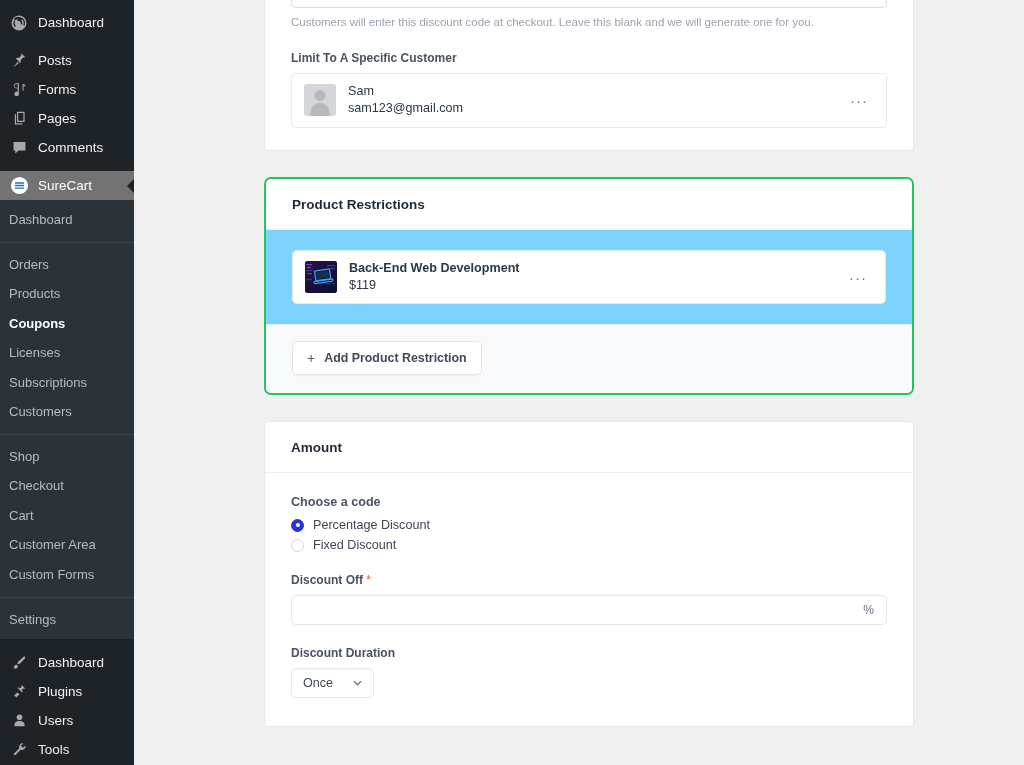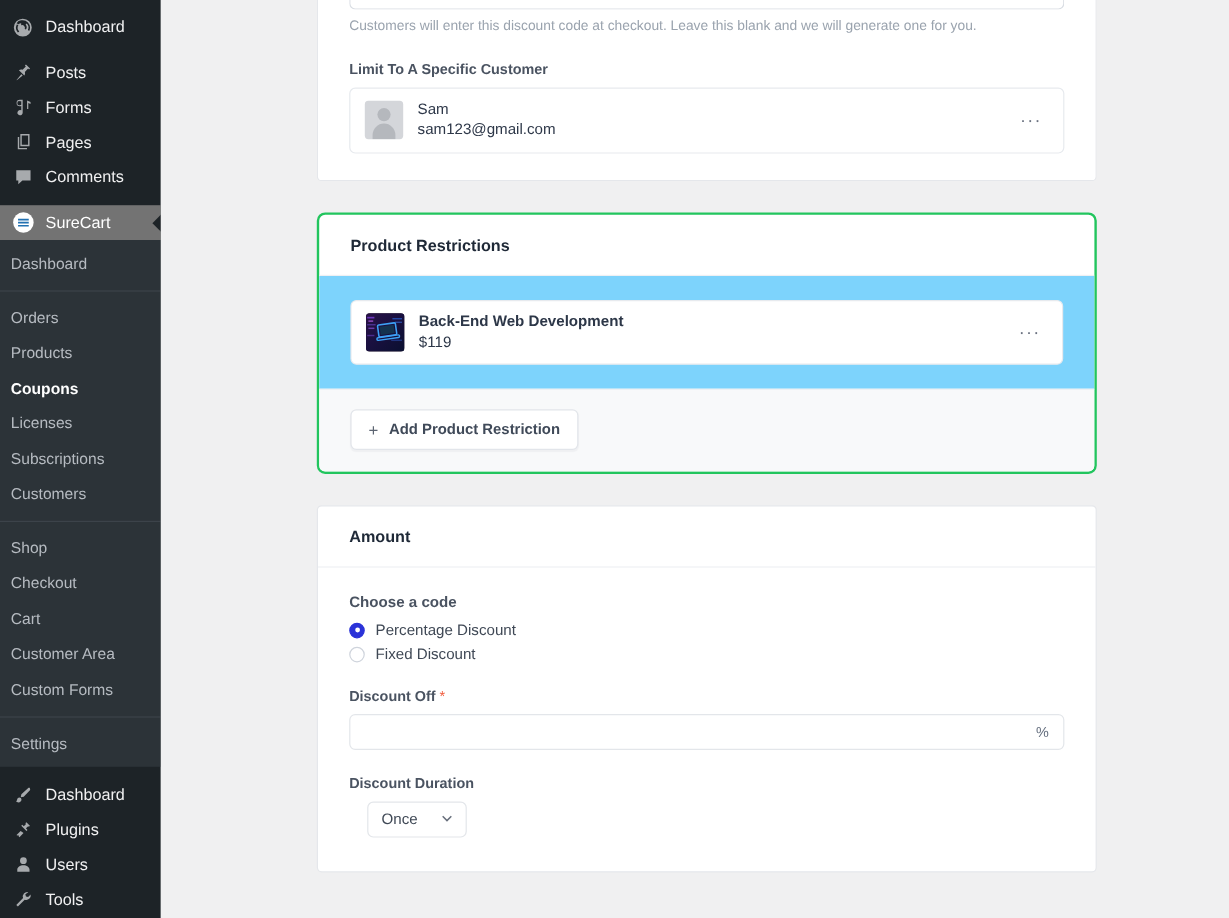--- a/index.html
+++ b/index.html
@@ -291,21 +291,20 @@
     align-items: center;
     gap: 20px;
     height: 30px;
     border: 1px solid #e3e6ea;
     border-radius: 5px;
     background: #fff;
     padding: 0 11px;
     font-size: 12.6px;
     color: #3f4855;
     cursor: pointer;
-    margin-left: 15px;
   }
   .chev { color: #69707d; font-size: 10px; line-height: 1; }
 
   .spacer-20 { height: 20px; }
   .spacer-26 { height: 26px; }
 </style>
 </head>
 <body>
 
 <div id="app">

